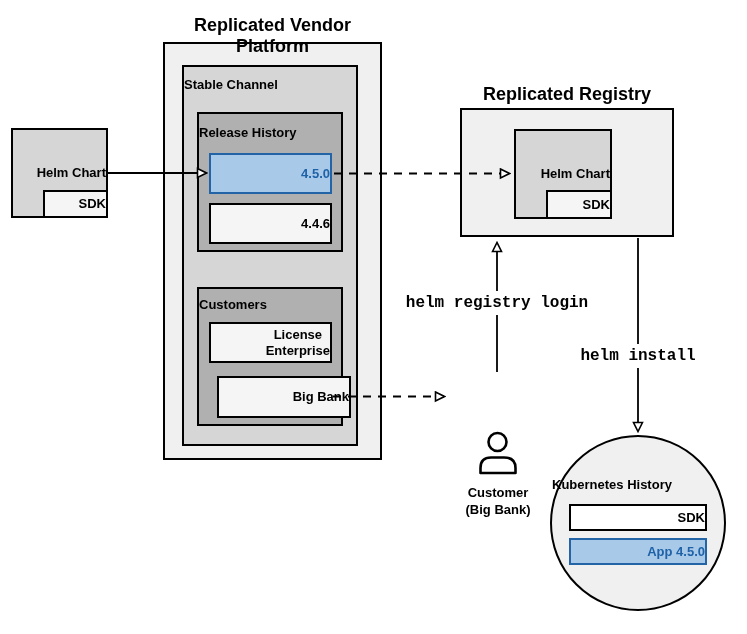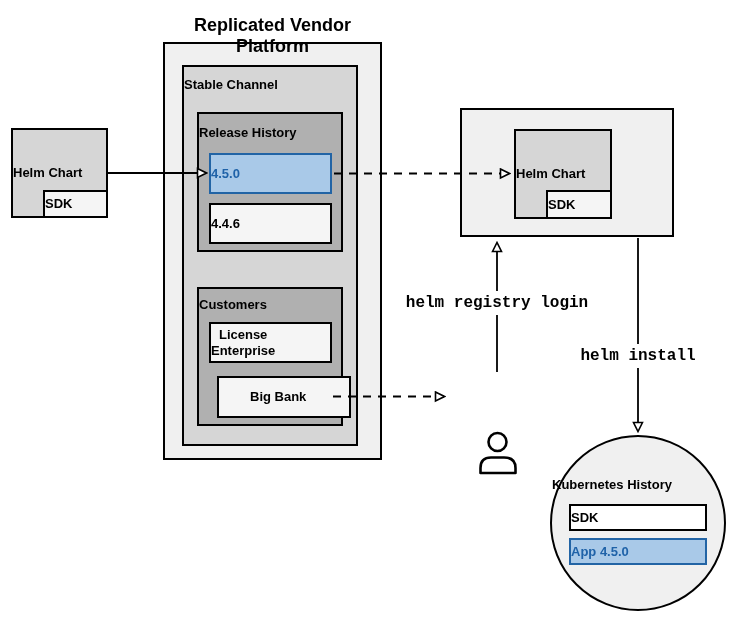--- a/index.html
+++ b/index.html
@@ -37,21 +37,21 @@
   }
   .box-title {
     position: absolute;
     left: 0; right: 0;
     text-align: left;
     font-size: 13px;
   }
   .center-flex {
     display: flex;
     align-items: center;
-    justify-content: flex-start;
+    justify-content: flex-end;
   }
   .ext-title {
     position: absolute;
     font-size: 18px;
     text-align: center;
     z-index: 2;
   }
   .cmd {
     position: absolute;
     transform: translate(-50%, -50%);
@@ -121,31 +121,34 @@
     <span>Big Bank</span>
   </div>
 
   <div class="box fill-mid center-flex lbl" style="left:11px; top:128px; width:97px; height:90px;">
     <span>Helm Chart</span>
   </div>
   <div class="box fill-inner center-flex lbl" style="left:43px; top:190px; width:65px; height:28px; z-index:2;">
     <span>SDK</span>
   </div>
 
+  <div class="ext-title" style="left:460px; top:84px; width:214px;">Replicated Registry</div>
 
   <div class="box fill-outer" style="left:460px; top:108px; width:214px; height:129px;"></div>
 
   <div class="box fill-mid center-flex lbl" style="left:514px; top:129px; width:98px; height:90px; z-index:2;">
     <span>Helm Chart</span>
   </div>
   <div class="box fill-inner center-flex lbl" style="left:546px; top:190px; width:66px; height:29px; z-index:3;">
     <span>SDK</span>
   </div>
 
 
+  <div class="sub-label" style="left:498px; top:484px;">Customer
+(Big Bank)</div>
 
   <div class="box fill-outer circle" style="left:550px; top:435px; width:176px; height:176px;">
     <div class="box-title" style="top:40px;">Kubernetes History</div>
     <div class="box fill-white center-flex lbl" style="left:17px; top:67px; width:138px; height:27px;">
       <span>SDK</span>
     </div>
     <div class="box fill-blue center-flex lbl" style="left:17px; top:101px; width:138px; height:27px;">
       <span>App 4.5.0</span>
     </div>
   </div>

